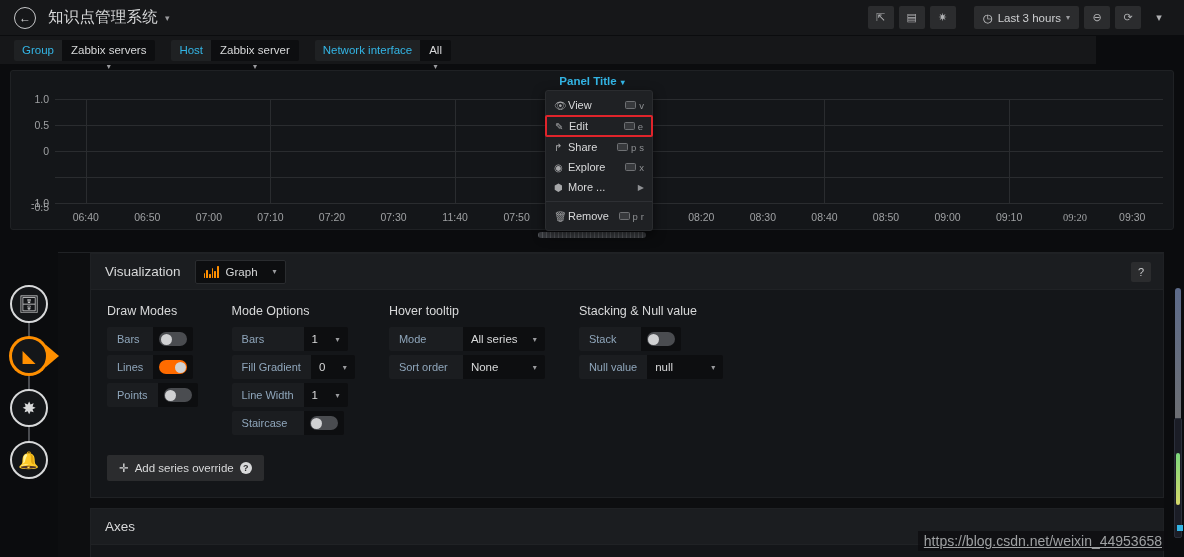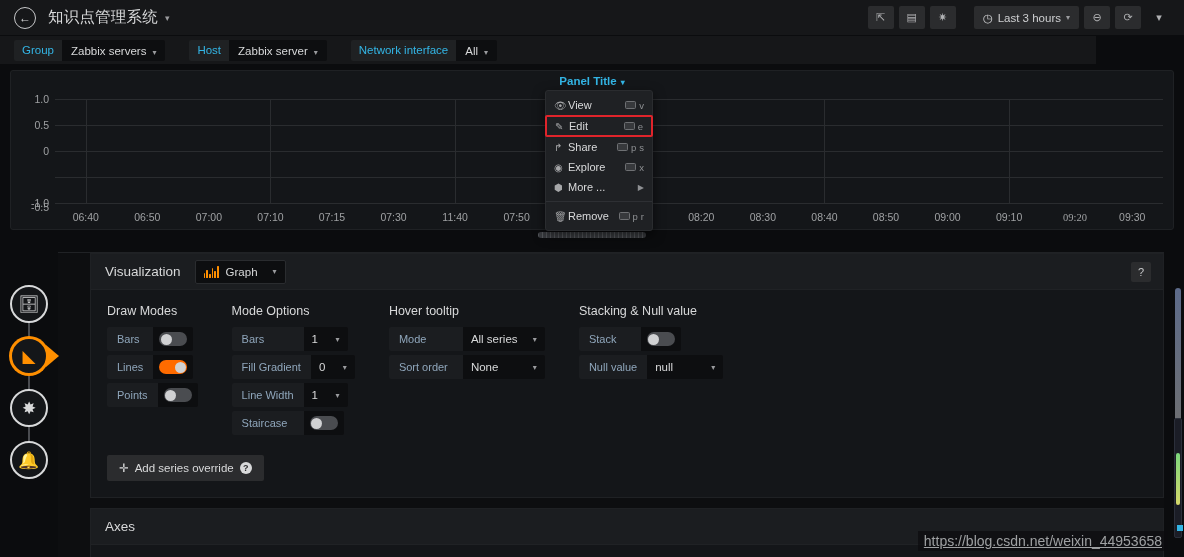--- a/index.html
+++ b/index.html
@@ -53,33 +53,34 @@
     display: flex; align-items: center; gap: 5px;
     cursor: pointer;
   }
   .time-btn .caret { font-size: 8px; color: #9a9b9e; }
   .tb-btn.plain { background: transparent; }
 
   
   .varbar {
     position: absolute; left: 0; top: 36px; width: 1096px; height: 28px;
     background: #161719;
-    display: flex; align-items: center; padding-left: 14px; gap: 8px;
+    display: flex; align-items: center; padding-left: 14px; gap: 0px;
   }
   .var-group { display: flex; align-items: center; margin-right: 16px; }
   .var-label {
     background: #1f2123; color: #33b5e5; font-size: 11.5px;
     padding: 4px 8px; border-radius: 2px 0 0 2px; height: 21px;
     display: flex; align-items: center; white-space: nowrap;
   }
   .var-value {
     background: #0d0e10; color: #d8d9da; font-size: 11.5px;
     padding: 4px 9px; border-radius: 0 2px 2px 0; height: 21px;
-    display: flex; align-items: flex-end; gap: 6px; cursor: pointer;
+    display: flex; align-items: center; gap: 6px; cursor: pointer;
     white-space: nowrap;
+    flex-direction: column;
   }
   .var-value .caret { font-size: 8px; color: #9a9b9e; }
 
   
   .panel {
     position: absolute; left: 10px; top: 70px; width: 1164px; height: 160px;
     background: #141619; border: 1px solid #1f2124; border-radius: 3px;
   }
   .panel-header {
     height: 20px; display: flex; align-items: center; justify-content: center;
@@ -382,21 +383,21 @@
       <div class="ylabel" style="top: 86px; margin-top: 30px;">-0.5</div>
       <div class="gridline-h" style="top: 86px;"></div>
       <div class="ylabel" style="top: 112px;">-1.0</div>
       <div class="gridline-h" style="top: 112px;"></div>
       <div class="xlabel" style="left: 74.7778px;">06:40</div>
       <div class="gridline-v" style="left: 74.7778px;"></div>
       <div class="xlabel" style="left: 136.333px;">06:50</div>
       <div class="xlabel" style="left: 197.889px;">07:00</div>
       <div class="xlabel" style="left: 259.444px;">07:10</div>
       <div class="gridline-v" style="left: 259.444px;"></div>
-      <div class="xlabel" style="left: 321px;">07:15</div>
+      <div class="xlabel" style="left: 321px;">07:20</div>
       <div class="xlabel" style="left: 382.556px;">07:30</div>
       <div class="xlabel" style="left: 444.111px;">11:40</div>
       <div class="gridline-v" style="left: 444.111px;"></div>
       <div class="xlabel" style="left: 505.667px;">07:50</div>
       <div class="xlabel" style="left: 567.222px;">08:00</div>
       <div class="xlabel" style="left: 628.778px;">08:10</div>
       <div class="gridline-v" style="left: 628.778px;"></div>
       <div class="xlabel" style="left: 690.333px;">08:20</div>
       <div class="xlabel" style="left: 751.889px;">08:30</div>
       <div class="xlabel" style="left: 813.444px;">08:40</div>

